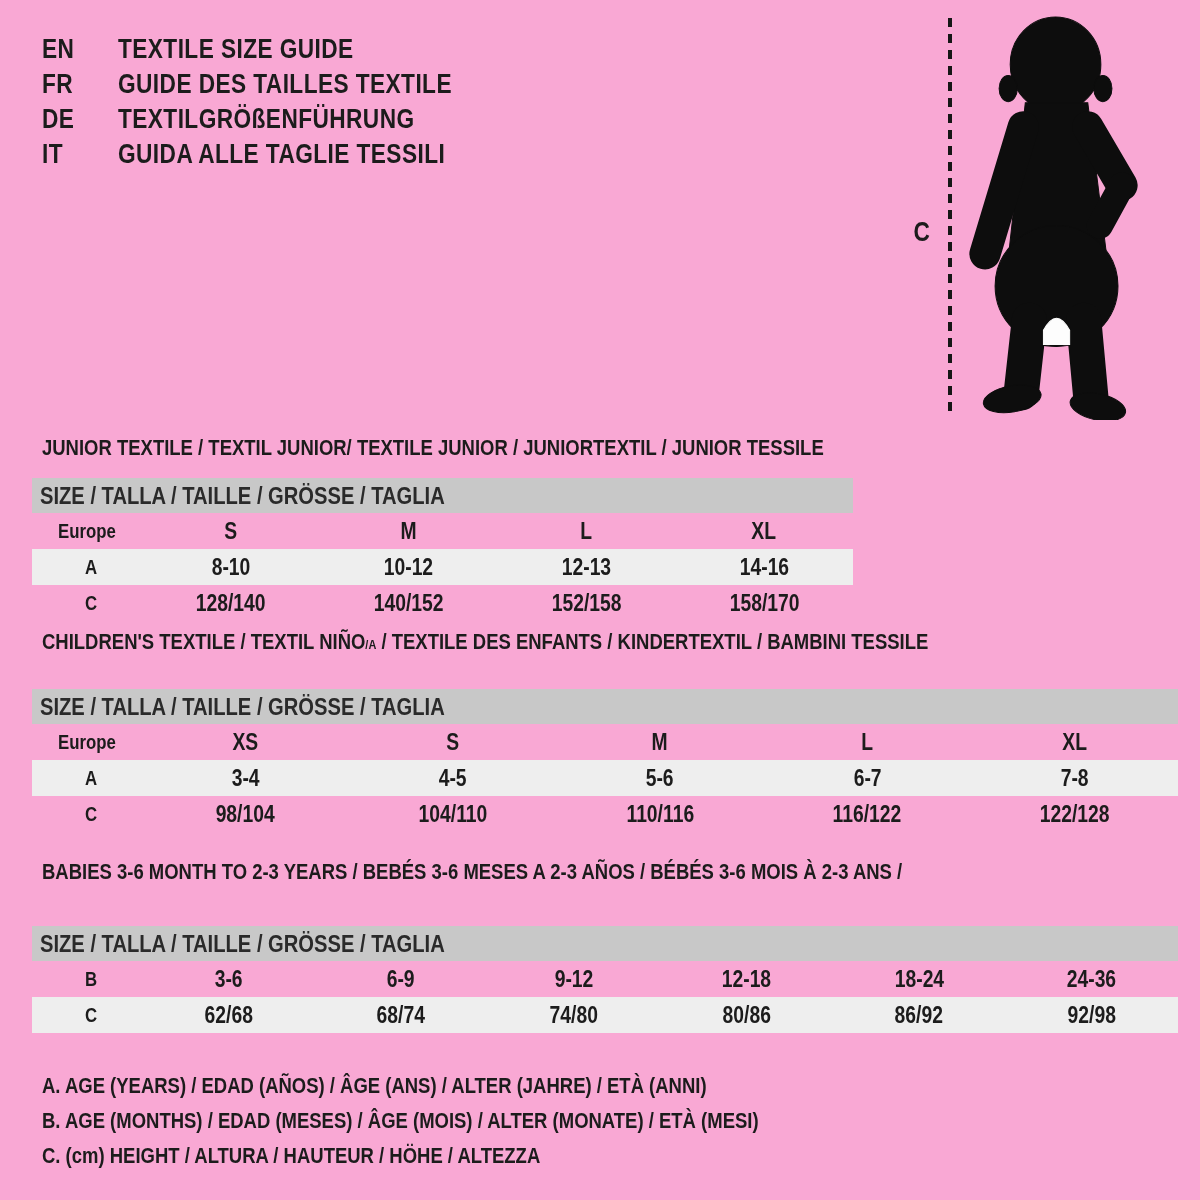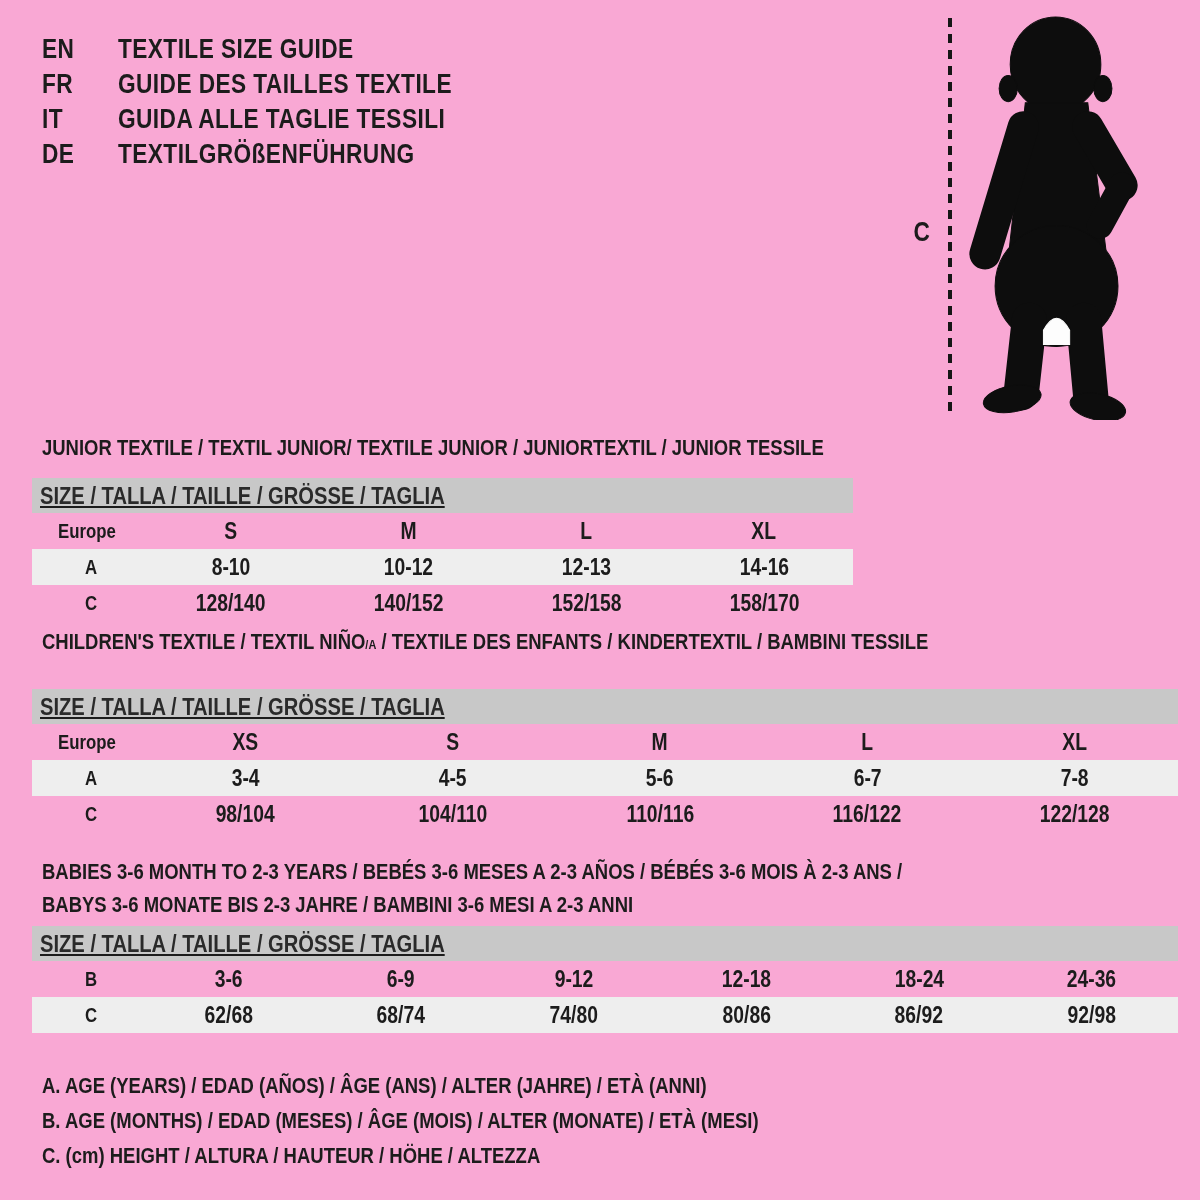--- a/index.html
+++ b/index.html
@@ -25,21 +25,21 @@
   
   .dash-line {
     position:absolute; left:948px; top:18px; width:4px; height:397px;
     background:repeating-linear-gradient(to bottom, #161616 0 9px, transparent 9px 16px);
   }
   .figure-label { position:absolute; left:902px; top:217px; width:40px; font-size:27px; text-align:center; }
   .baby-svg { position:absolute; left:960px; top:12px; }
 
   
   .tbl-title { position:absolute; left:42px; font-size:22px; line-height:33px; }
-  .tbl { position:absolute; left:32px;text-decoration:underline; }
+  .tbl { position:absolute; left:32px; }
   .size-bar {
     height:35px; background:#c8c8c8; display:flex; align-items:center;
     padding-left:8px; font-size:24px; color:#2a2a2a;
   }
   .trow { display:grid; height:36px; align-items:center; font-size:23px; }
   .trow.shaded { background:#eeeeee; }
   .tcell { text-align:center; overflow:visible; }
   .tcell.first { text-align:center; padding-left:10px; font-size:20px; }
   .subtxt { font-size:13px; font-weight:bold; }
 
@@ -55,26 +55,26 @@
   <div class="langs">
       <div class="lang-row">
         <div class="lang-code"><span class="cx cxl">EN</span></div>
         <div><span class="cx cxl">TEXTILE SIZE GUIDE</span></div>
       </div>
       <div class="lang-row">
         <div class="lang-code"><span class="cx cxl">FR</span></div>
         <div><span class="cx cxl">GUIDE DES TAILLES TEXTILE</span></div>
       </div>
       <div class="lang-row">
+        <div class="lang-code"><span class="cx cxl">DE</span></div>
+        <div><span class="cx cxl">TEXTILGRÖßENFÜHRUNG</span></div>
+      </div>
+      <div class="lang-row">
         <div class="lang-code"><span class="cx cxl">IT</span></div>
         <div><span class="cx cxl">GUIDA ALLE TAGLIE TESSILI</span></div>
-      </div>
-      <div class="lang-row">
-        <div class="lang-code"><span class="cx cxl">DE</span></div>
-        <div><span class="cx cxl">TEXTILGRÖßENFÜHRUNG</span></div>
       </div>
     </div>
 
   <div class="dash-line"></div>
   <div class="figure-label">
     <span class="cx">C</span>
   </div>
   <svg class="baby-svg" width="182" height="408" viewBox="0 0 175 405" aria-hidden="true">
     <g fill="#0d0d0d" stroke="#0d0d0d">
       <ellipse cx="92" cy="52" rx="45" ry="47"></ellipse>
@@ -94,21 +94,20 @@
   </svg>
 
   <div class="tbl-title" id="tbl-title-0" style="top:431px">
       <div><span class="cx cxl"><span>JUNIOR TEXTILE / TEXTIL JUNIOR/ TEXTILE JUNIOR / JUNIORTEXTIL / JUNIOR TESSILE</span></span></div>
     </div>
   <div class="tbl-title" id="tbl-title-1" style="top:625px">
       <div><span class="cx cxl"><span>CHILDREN'S TEXTILE / TEXTIL NIÑO</span><span class="subtxt">/A</span><span> / TEXTILE DES ENFANTS / KINDERTEXTIL / BAMBINI TESSILE</span></span></div>
     </div>
   <div class="tbl-title" id="tbl-title-2" style="top:855px">
       <div><span class="cx cxl"><span>BABIES 3-6 MONTH TO 2-3 YEARS / BEBÉS 3-6 MESES A 2-3 AÑOS / BÉBÉS 3-6 MOIS À 2-3 ANS /</span></span></div>
-      <div><span class="cx cxl"><span>BABYS 3-6 MONATE BIS 2-3 JAHRE / BAMBINI 3-6 MESI A 2-3 ANNI</span></span></div>
     </div>
 
   <div class="tbl" id="tbl-0" style="top:478px;width:821px">
       <div class="size-bar">
         <span class="cx cxl">SIZE / TALLA / TAILLE / GRÖSSE / TAGLIA</span>
       </div>
       <div class="trow" style="grid-template-columns: 110px repeat(4, 1fr);">
         <div class="tcell first"><span class="cx cxl">Europe</span></div>
         <div class="tcell"><span class="cx">S</span></div>
         <div class="tcell"><span class="cx">M</span></div>

